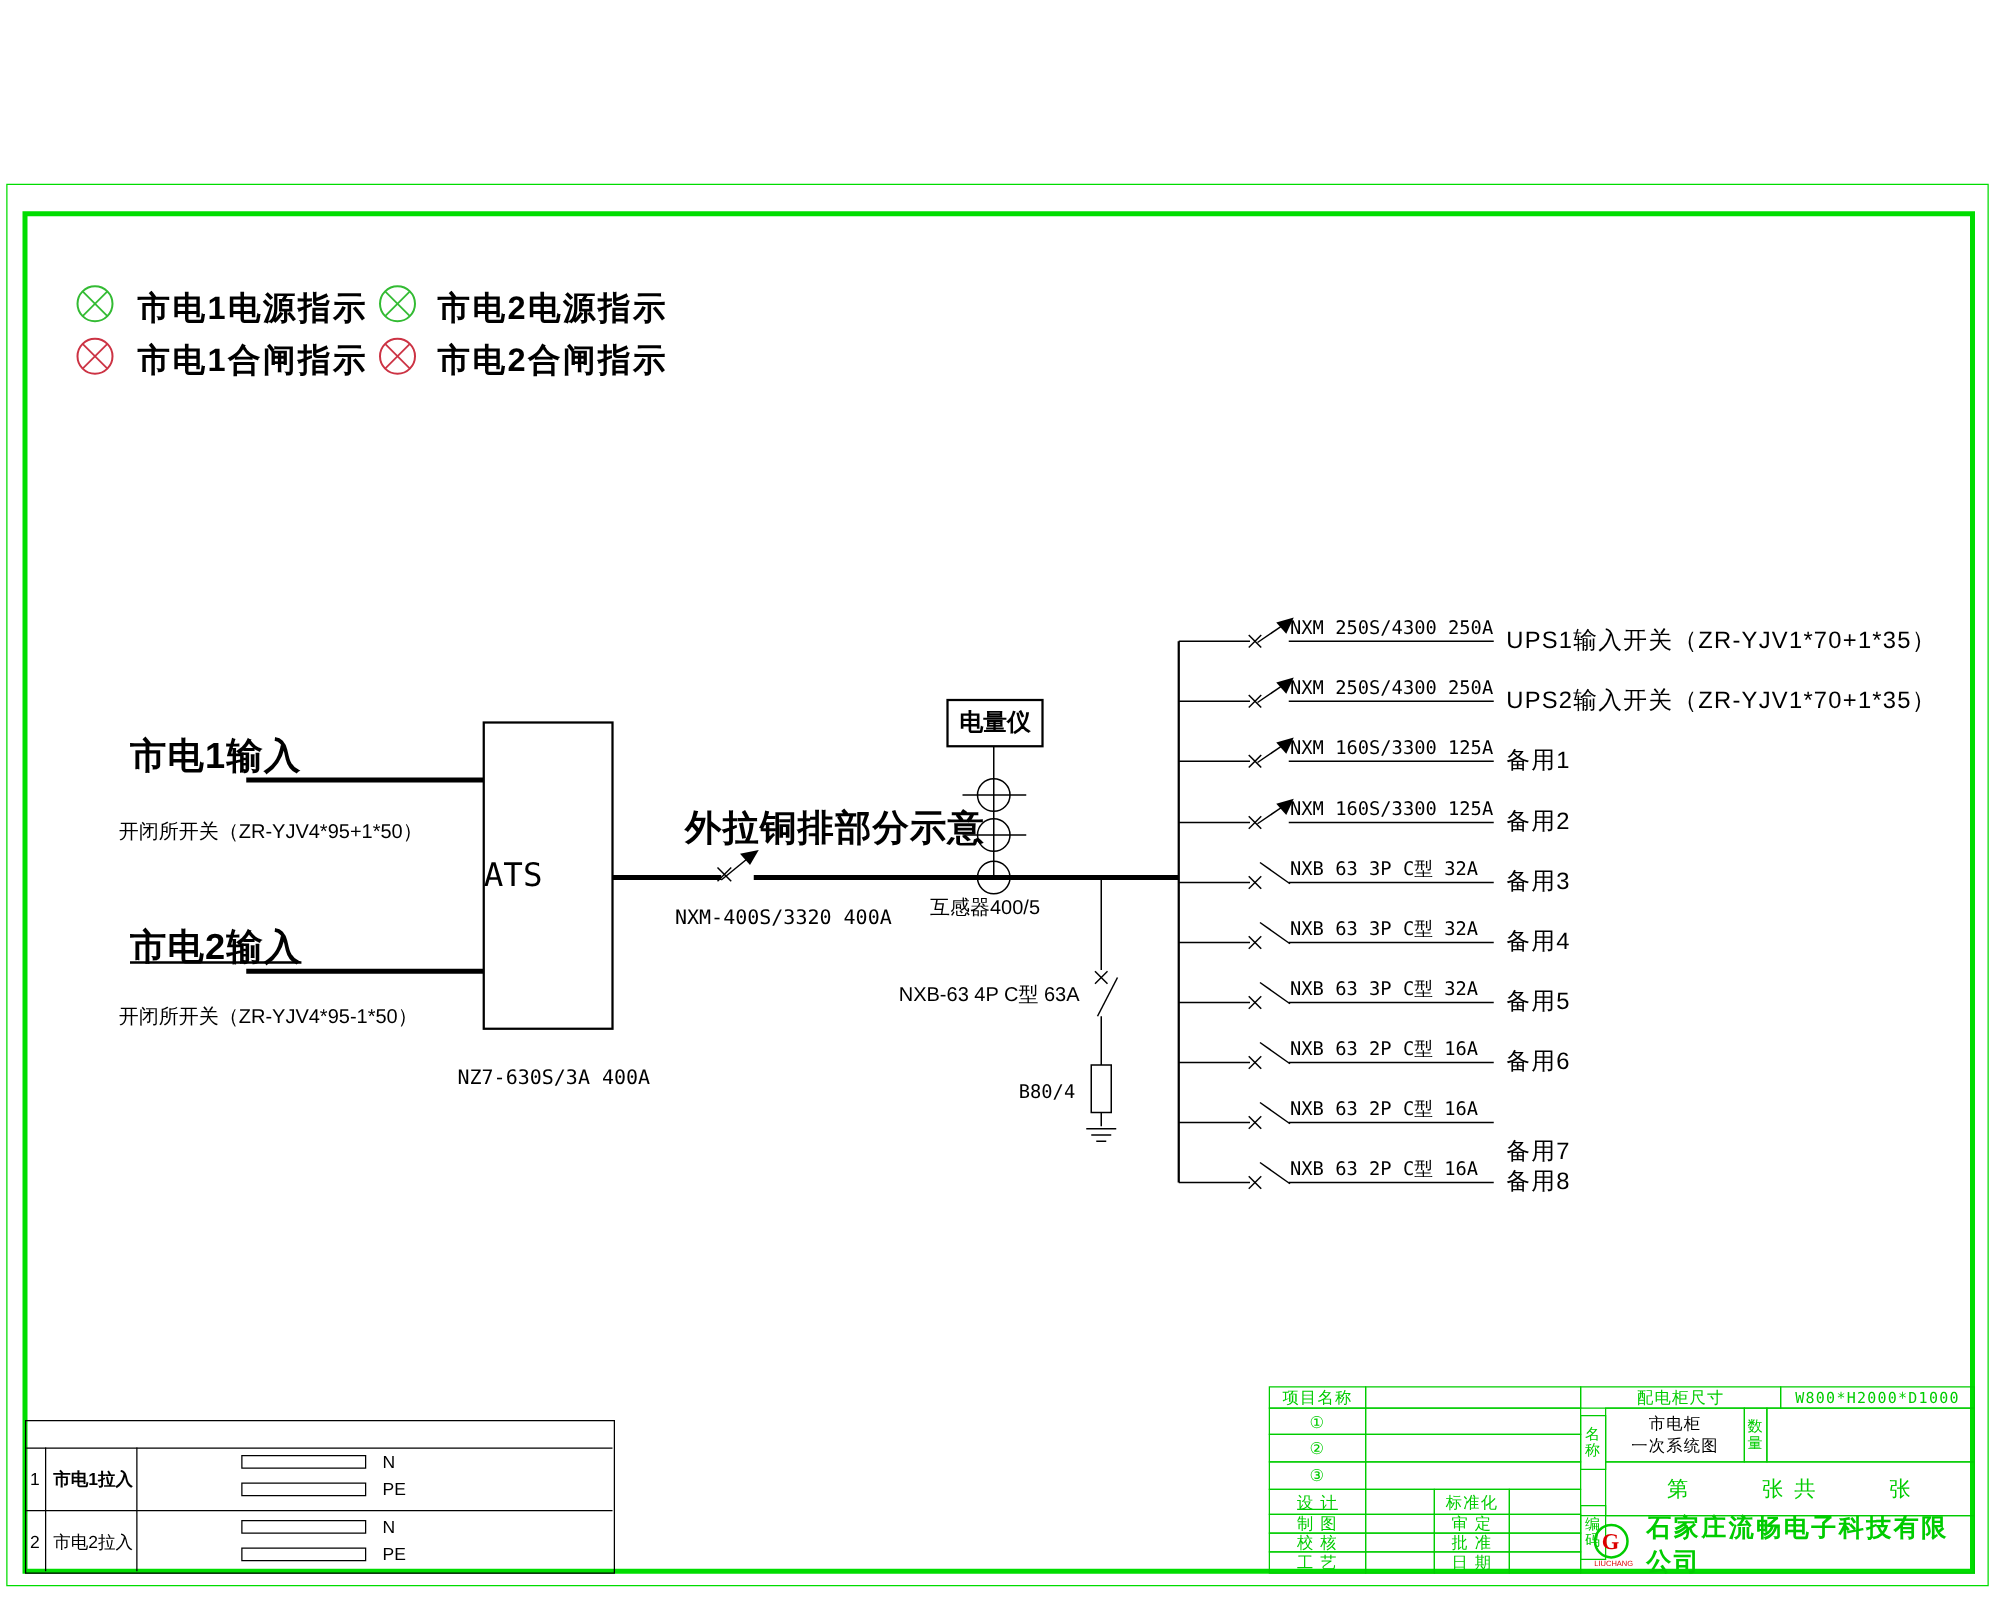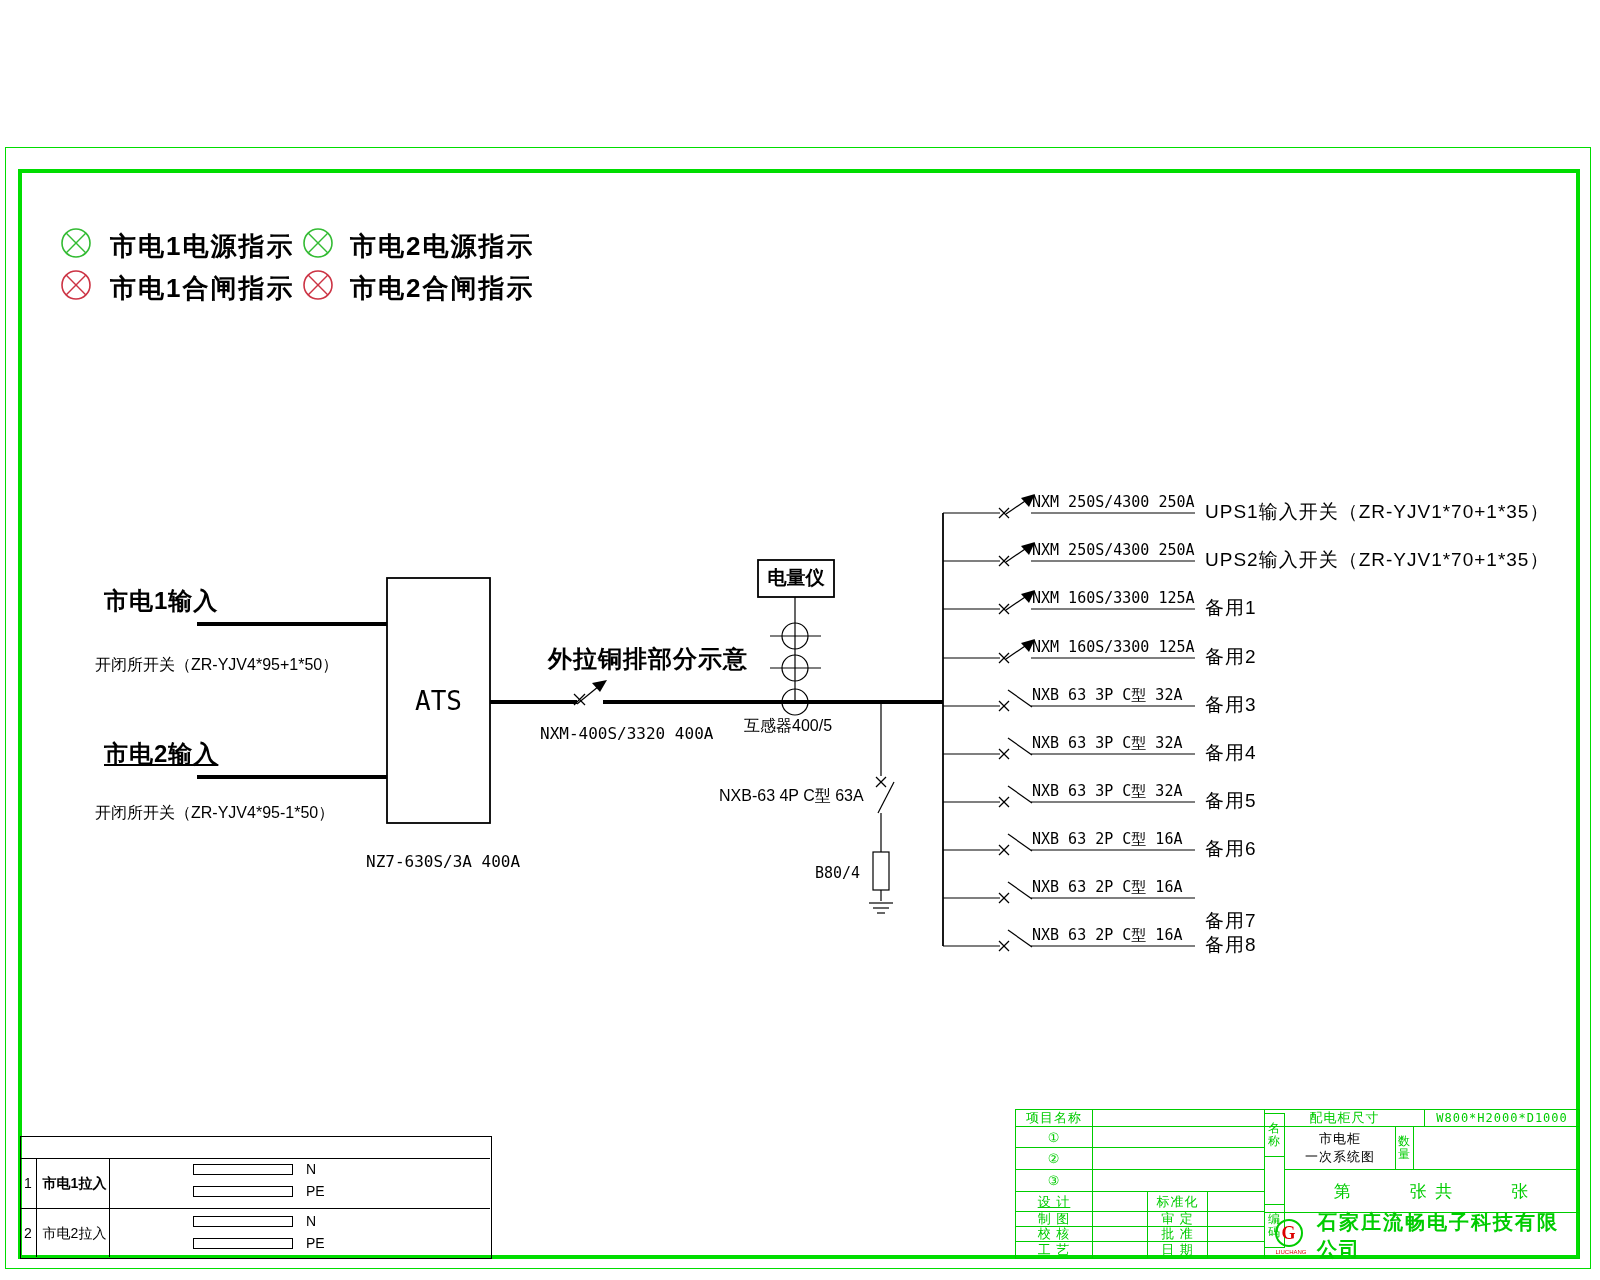--- a/index.html
+++ b/index.html
@@ -11,21 +11,21 @@
   #frame-inner{left:18px;top:169px;width:1562px;height:1090px;border:4px solid #00dd00;box-sizing:border-box;}
   
   svg.sch{position:absolute;left:0;top:0;}
   .sch line,.sch rect,.sch circle{stroke:#000;fill:none;stroke-width:1.2px;}
   .sch .t4{stroke-width:4px;}
   .sch .t2{stroke-width:1.8px;}
   .sch polygon{fill:#000;stroke:none;}
   
   .cn{font-family:"Liberation Sans",sans-serif;}
   .cad{font-family:"DejaVu Sans Mono",monospace;}
-  .big{font-size:24px;font-weight:bold;letter-spacing:1px;}
+  .big{font-size:29px;font-weight:bold;letter-spacing:1px;}
   .legend-t{font-size:26px;font-weight:bold;letter-spacing:2px;}
   .lbl16{font-size:16px;}
   .mono15{font-size:15px;font-family:"DejaVu Sans Mono",monospace;}
   .mono16{font-size:16px;font-family:"DejaVu Sans Mono",monospace;}
   .br-label{font-size:19px;letter-spacing:1px;}
   
   .bt-line{position:absolute;background:#000;}
   .bt-rect{position:absolute;border:1.2px solid #000;box-sizing:border-box;background:#fff;}
   .bt-txt{position:absolute;font-size:14px;}
   
@@ -136,21 +136,21 @@
     <circle cx="16" cy="16" r="14" stroke="#cc3344" fill="none" stroke-width="1.6"></circle>
     <line x1="6.1" y1="6.1" x2="25.9" y2="25.9" stroke="#cc3344" stroke-width="1.4"></line>
     <line x1="6.1" y1="25.9" x2="25.9" y2="6.1" stroke="#cc3344" stroke-width="1.4"></line>
   </svg>
   <div class="abs cn legend-t" style="left:350px;top:271px;">市电2合闸指示</div>
 
   <div class="abs cn big" style="left:104px;top:585px;">市电1输入</div>
   <div class="abs cn lbl16" style="left:95px;top:655px;">开闭所开关（ZR-YJV4*95+1*50）</div>
   <div class="abs cn big" style="left:104px;top:738px;text-decoration:underline;">市电2输入</div>
   <div class="abs cn lbl16" style="left:95px;top:803px;">开闭所开关（ZR-YJV4*95-1*50）</div>
-  <div class="abs cad" style="left:387px;top:686px;width:103px;text-align:center;font-size:26px;">ATS</div>
+  <div class="abs cad" style="left:387px;top:686px;width:103px;font-size:26px;">ATS</div>
   <div class="abs mono16" style="left:366px;top:852px;">NZ7-630S/3A 400A</div>
 
   <div class="abs cn big" style="left:548px;top:643px;">外拉铜排部分示意</div>
   <div class="abs mono16" style="left:540px;top:724px;">NXM-400S/3320 400A</div>
   <div class="abs cn" style="left:758px;top:565px;width:76px;text-align:center;font-size:19px;font-weight:bold;">电量仪</div>
   <div class="abs cn lbl16" style="left:744px;top:716px;">互感器400/5</div>
   <div class="abs cn lbl16" style="left:719px;top:786px;">NXB-63 4P C型 63A</div>
   <div class="abs mono15" style="left:815px;top:864px;">B80/4</div>
 
   <div class="abs mono15" style="left:1032px;top:493px;">NXM 250S/4300 250A</div>
@@ -215,21 +215,21 @@
     <div class="tb-cell" style="left:77px;top:117px;width:56px;height:16px;"></div>
     <div class="tb-cell" style="left:132px;top:117px;width:61px;height:16px;">批  准</div>
     <div class="tb-cell" style="left:192px;top:117px;width:58px;height:16px;"></div>
     <div class="tb-cell" style="left:0;top:132px;width:78px;height:18px;">工  艺</div>
     <div class="tb-cell" style="left:77px;top:132px;width:56px;height:18px;"></div>
     <div class="tb-cell" style="left:132px;top:132px;width:61px;height:18px;">日  期</div>
     <div class="tb-cell" style="left:192px;top:132px;width:58px;height:18px;"></div>
 
     <div class="tb-cell" style="left:249px;top:0;width:161px;height:18px;">配电柜尺寸</div>
     <div class="tb-cell" style="left:409px;top:0;width:156px;height:18px;font-size:12px;font-family:'DejaVu Sans Mono',monospace;">W800*H2000*D1000</div>
-    <div class="tb-cell" style="left:249px;top:4px;width:21px;height:44px;">
+    <div class="tb-cell" style="left:249px;top:23px;width:21px;height:44px;">
         <span class="vtext">名称</span>
       </div>
     <div class="tb-cell tb-black" style="left:269px;top:17px;width:112px;height:44px;flex-direction:column;line-height:1.4;">
       <span>市电柜</span>
       <span>一次系统图</span>
     </div>
     <div class="tb-cell" style="left:380px;top:17px;width:19px;height:44px;">
         <span class="vtext">数量</span>
       </div>
     <div class="tb-cell" style="left:398px;top:17px;width:167px;height:44px;"></div>

